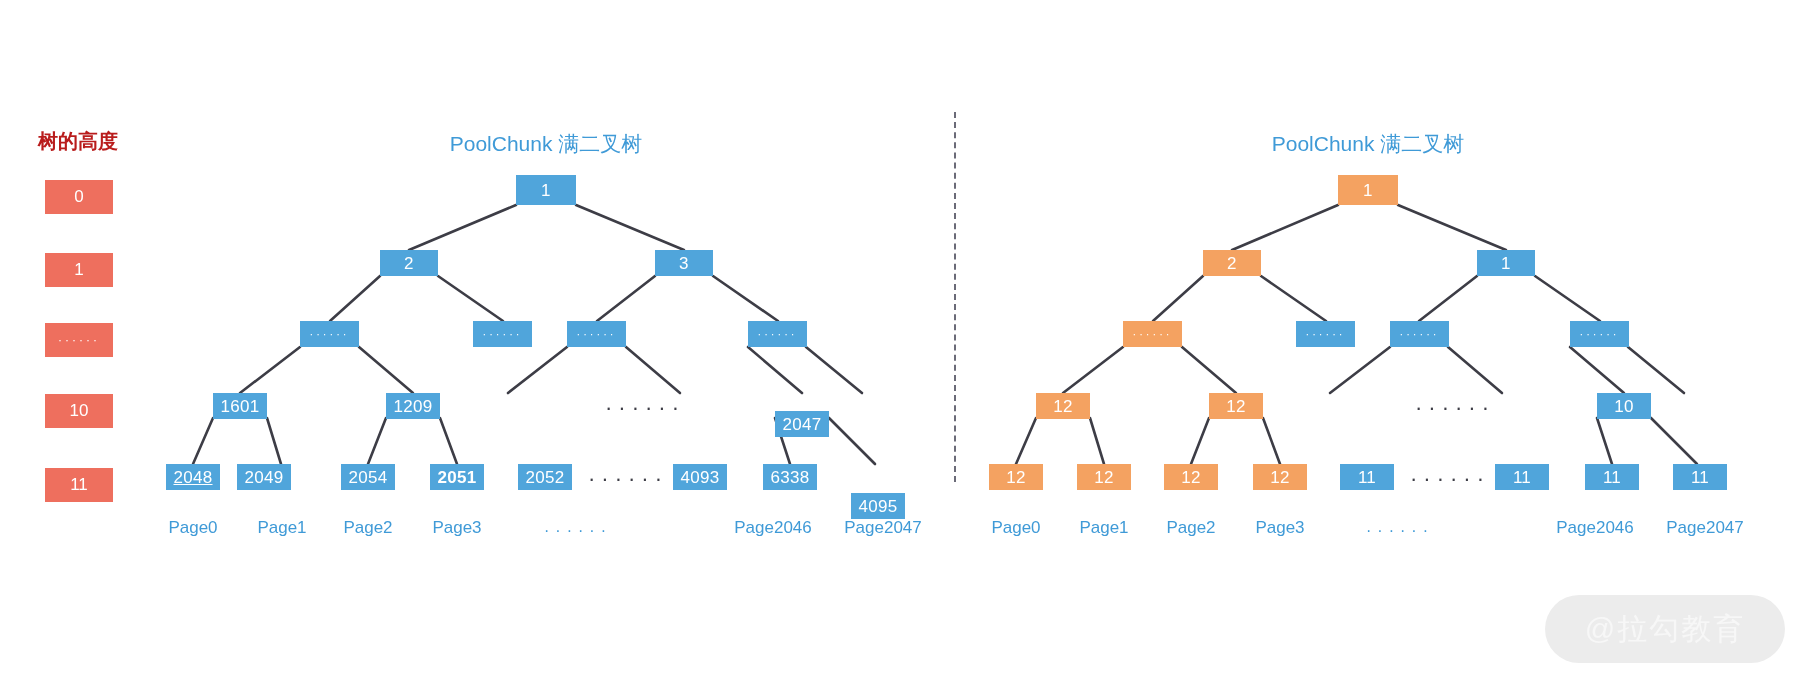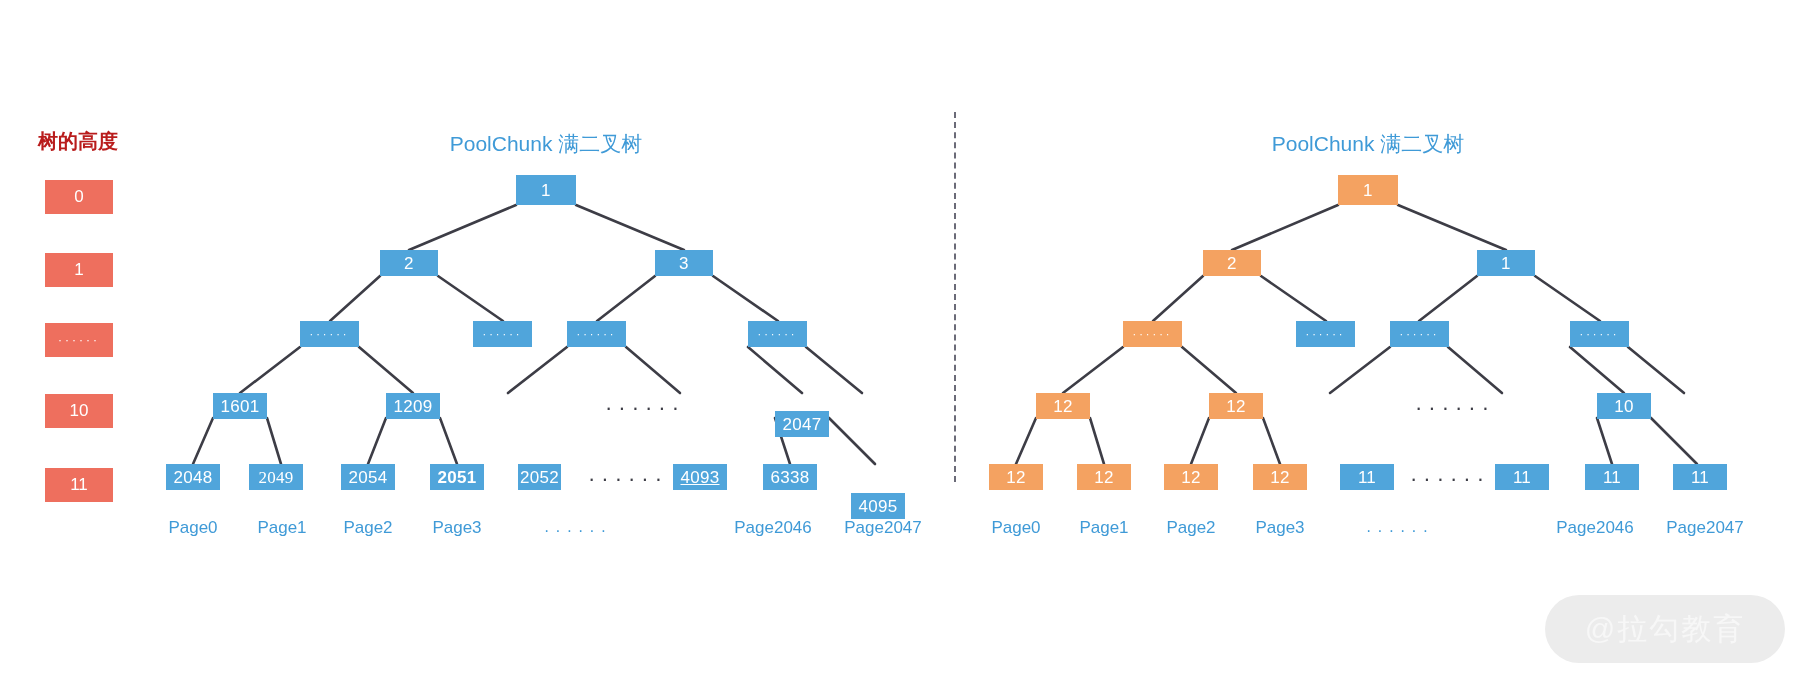--- a/index.html
+++ b/index.html
@@ -138,27 +138,27 @@
   </div>
   <div class="node blue" style="left:748px;top:321px;width:59px;height:26px;">
     <span class="innerdots">······</span>
   </div>
 
   <div class="node blue" style="left:213px;top:393px;width:54px;height:26px;">1601</div>
   <div class="node blue" style="left:386px;top:393px;width:54px;height:26px;">1209</div>
   <div class="node blue" style="left:775px;top:393px;width:54px;height:26px;margin-top:18px;">2047</div>
   <div class="dots dark" style="left:590px;top:398px;width:110px;height:20px;">······</div>
 
-  <div class="node blue" style="left:166px;top:464px;width:54px;height:26px;">2048</div>
-  <div class="node blue" style="left:249px;top:464px;width:54px;height:26px;font-family:Liberation Serif, serif;">2049</div>
+  <div class="node blue" style="left:166px;top:464px;width:54px;height:26px;text-decoration:underline;">2048</div>
+  <div class="node blue" style="left:237px;top:464px;width:54px;height:26px;">2049</div>
   <div class="node blue" style="left:341px;top:464px;width:54px;height:26px;">2054</div>
   <div class="node blue" style="left:430px;top:464px;width:54px;height:26px;font-weight:bold;">2051</div>
-  <div class="node blue" style="left:518px;top:464px;width:43px;height:26px;">2052</div>
+  <div class="node blue" style="left:518px;top:464px;width:54px;height:26px;">2052</div>
   <div class="dots dark" style="left:578px;top:469px;width:100px;height:20px;">······</div>
-  <div class="node blue" style="left:673px;top:464px;width:54px;height:26px;text-decoration:underline;">4093</div>
+  <div class="node blue" style="left:673px;top:464px;width:54px;height:26px;">4093</div>
   <div class="node blue" style="left:763px;top:464px;width:54px;height:26px;">6338</div>
   <div class="node blue" style="left:851px;top:464px;width:54px;height:26px;margin-top:29px;">4095</div>
 
   <div class="pagelabel" style="left:150px;top:518px;width:86px;">Page0</div>
   <div class="pagelabel" style="left:239px;top:518px;width:86px;">Page1</div>
   <div class="pagelabel" style="left:325px;top:518px;width:86px;">Page2</div>
   <div class="pagelabel" style="left:414px;top:518px;width:86px;">Page3</div>
   <div class="dots blue" style="left:528px;top:522px;width:100px;height:18px;">······</div>
   <div class="pagelabel" style="left:718px;top:518px;width:110px;">Page2046</div>
   <div class="pagelabel" style="left:828px;top:518px;width:110px;">Page2047</div>

